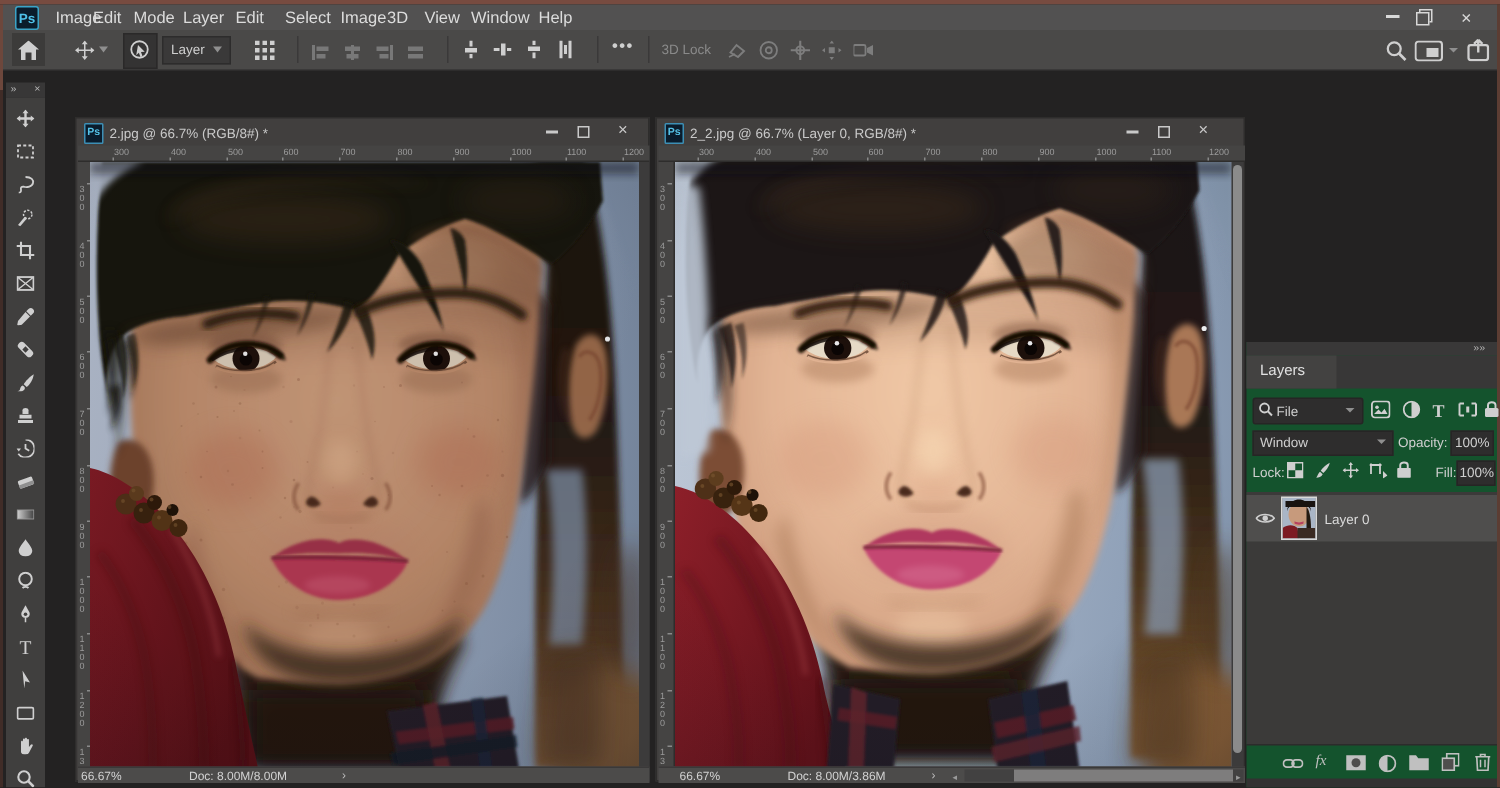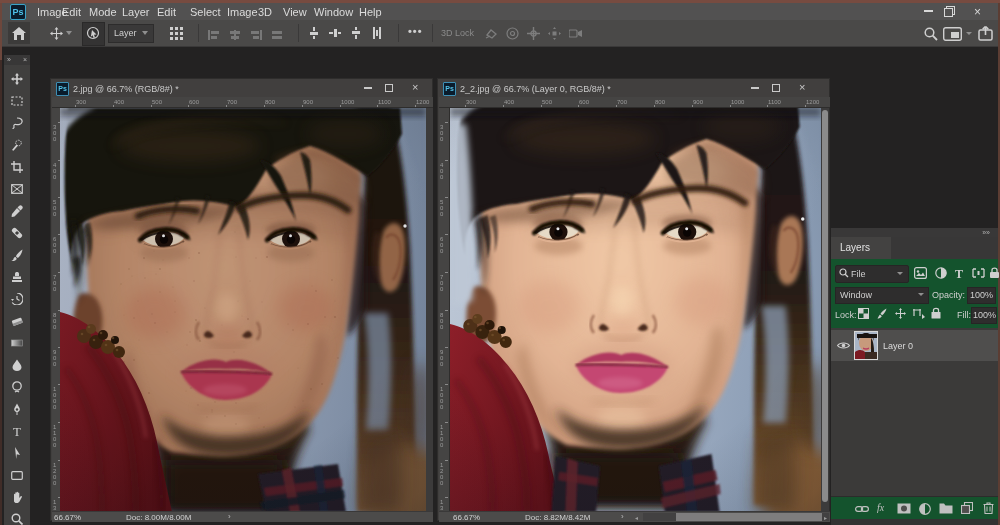--- a/index.html
+++ b/index.html
@@ -877,21 +877,21 @@
         </g>
         <rect width="366" height="404" fill="url(#Rvig)"></rect>
         <rect width="366" height="8" fill="#0e1116" opacity="0.5" filter="url(#Rb3)"></rect>
       </svg>
     </div>
 
   <div class="abs" style="left:383px;top:29px;width:8px;height:403px;background:#3c3b3b"></div>
   <div class="abs" style="left:384px;top:31px;width:6px;height:392px;background:#8b8b8b;border-radius:3px"></div>
   <div class="abs" style="left:1px;top:432px;width:391px;height:10px;background:#4c4b4a;border-top:1px solid #3a3939">
     <span style="position:absolute;left:14px;top:1px;font-size:8px;color:#d2d2d2">66.67%</span>
-    <span style="position:absolute;left:86px;top:1px;font-size:8px;color:#d2d2d2">Doc: 8.82M/8.42M</span>
+    <span style="position:absolute;left:86px;top:1px;font-size:8px;color:#d2d2d2">Doc: 8.00M/3.86M</span>
     <span style="position:absolute;left:182px;top:0px;font-size:8px;color:#bdbdbd">›</span>
     <span style="position:absolute;left:196px;top:2px;font-size:6px;color:#9a9a9a">◂</span>
     <div style="position:absolute;left:204px;top:1px;width:186px;height:8px;background:#424141"></div>
     <div style="position:absolute;left:237px;top:1px;width:146px;height:8px;background:#7e7d7d"></div>
     <span style="position:absolute;left:385px;top:2px;font-size:6px;color:#9a9a9a">▸</span>
   </div>
 </div>
 
 <div class="abs" style="left:831px;top:228px;width:167px;height:297px;background:#14532d">
     <div style="position:absolute;left:0;top:0;width:167px;height:9px;background:#393838">

